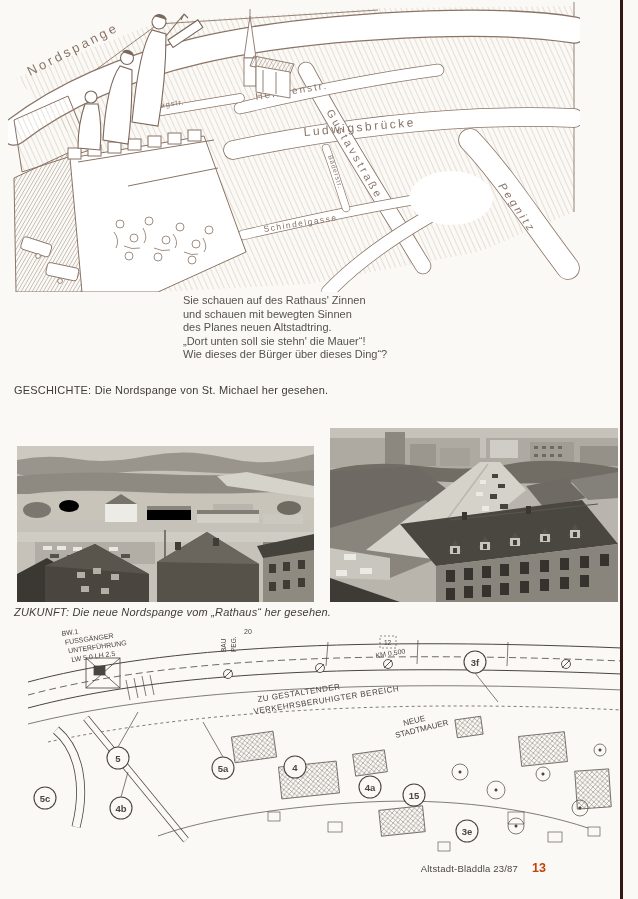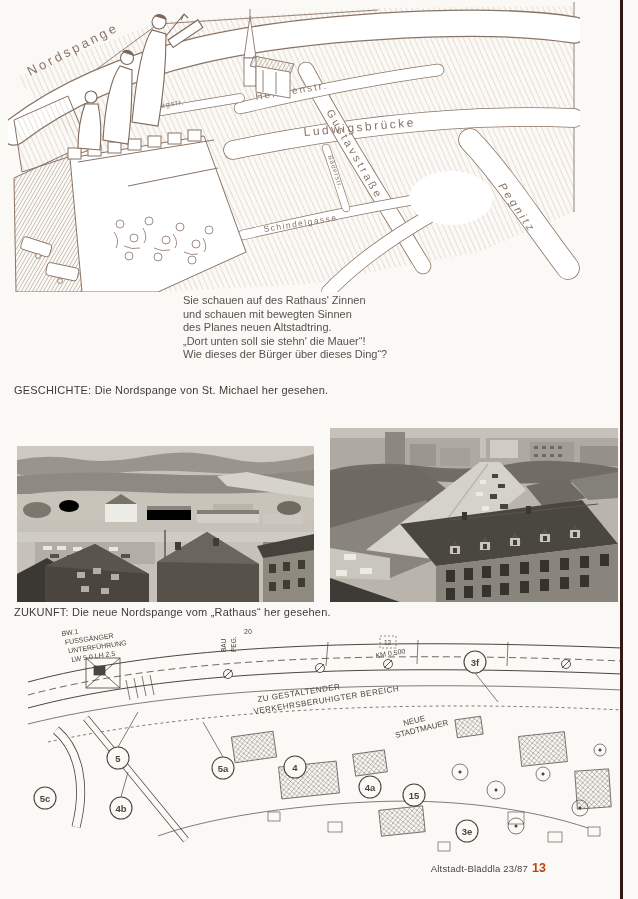--- a/index.html
+++ b/index.html
@@ -8,26 +8,26 @@
     position:relative; width:638px; height:899px; margin:0 auto;
     background:#fbf9f5; overflow:hidden;
     font-family:"Liberation Sans", sans-serif; color:#4f4c47;
   }
   #scan-border-right { position:absolute; left:620px; top:0; width:3px; height:899px; background:#331712; }
   #illustration { position:absolute; left:8px; top:0; width:572px; height:292px; }
   #poem { position:absolute; left:183px; top:294px; width:290px; font-size:11px; line-height:13.5px; color:#56534e; }
   #poem .stanza2 { }
   .caption { position:absolute; left:14px; font-size:11px; color:#3f3c38; letter-spacing:.2px; }
   #caption-history { top:376px;margin-top:8px; }
-  #caption-future { top:606px; }
+  #caption-future { top:606px;font-style:italic; }
   .photo { position:absolute; display:block; }
   #photo-left { left:17px; top:446px; width:297px; height:156px; }
   #photo-right { left:330px; top:428px; width:288px; height:174px; }
   #plan { position:absolute; left:28px; top:622px; width:594px; height:236px; }
-  #footer { position:absolute; top:861px; right:92px; display:flex; align-items:baseline; gap:4px; }
+  #footer { position:absolute; top:861px; right:92px; display:flex; align-items:baseline; gap:14px; }
   #footer .pub { font-size:9.5px; color:#4a4742; letter-spacing:.2px; }
   #footer .pagenum { font-size:12.5px; font-weight:bold; color:#c2410c; }
   svg text { font-family:"Liberation Sans", sans-serif; }
   .ink-label { fill:#8a7466; }
   .plan-text { fill:#4a453f; }
 </style>
 </head>
 <body>
 
 <div id="page">

